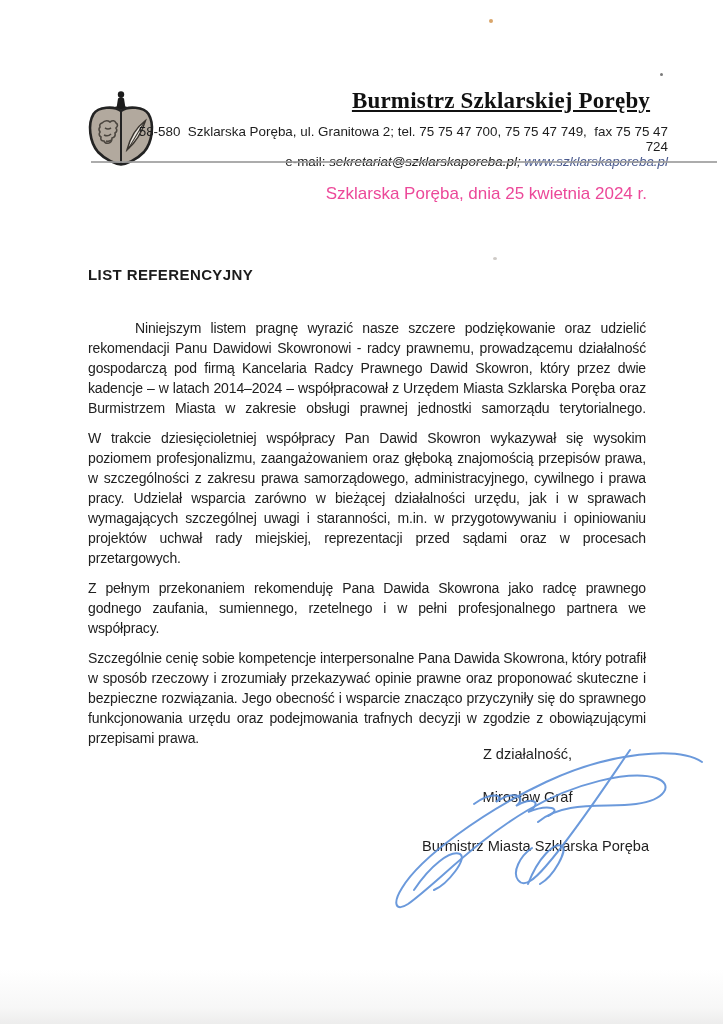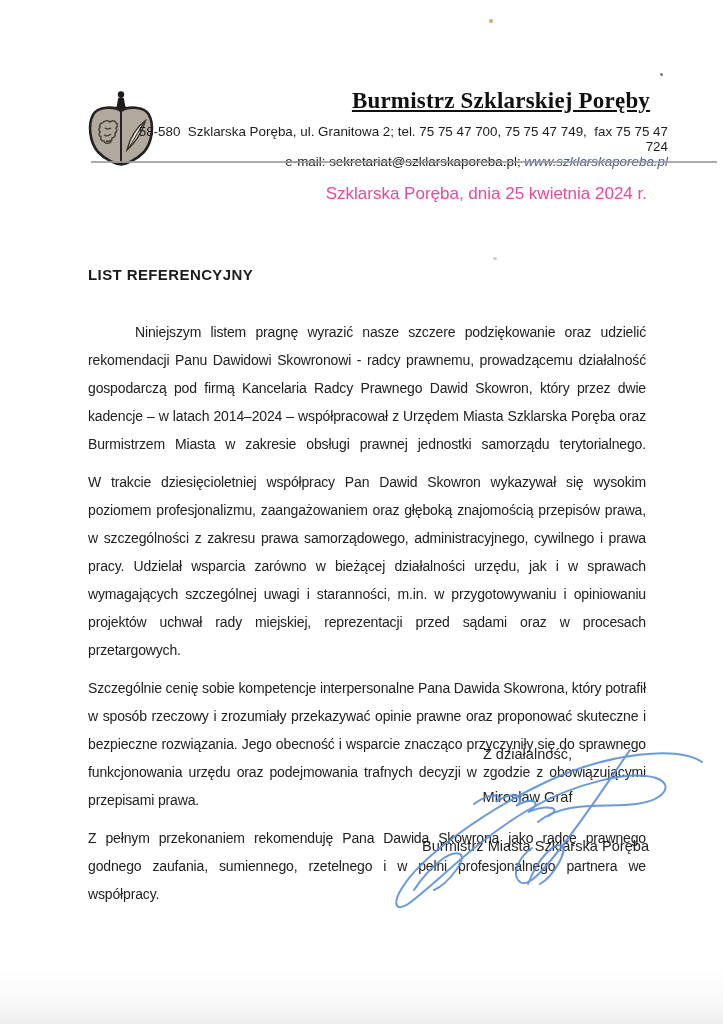--- a/index.html
+++ b/index.html
@@ -20,41 +20,41 @@
     font-family:"Liberation Serif", serif;
     font-weight:bold;font-size:23px;color:#111;
     text-decoration:underline;
     letter-spacing:.2px;
     white-space:nowrap;
   }
   .hdr-contact{
     position:absolute;right:55px;top:124px;width:540px;
     text-align:right;font-size:13.4px;line-height:15px;color:#1d1d1d;
   }
-  .hdr-contact .em{}
+  .hdr-contact .em{font-style:italic;}
   .hdr-contact a{
     font-style:italic;cursor:pointer;
   }
   .hdr-rule{
     position:absolute;left:91px;top:161px;width:626px;height:2px;
     background:#9d9d9d;opacity:.85;
   }
   .date-line{
     position:absolute;right:76px;top:184px;
     font-size:17px;color:#ec4899;white-space:nowrap;
   }
   
   .doc-title{
     position:absolute;left:88px;top:266px;width:558px;
     text-align:left;font-weight:bold;font-size:15px;
     letter-spacing:.4px;color:#1c1c1c;white-space:nowrap;
   }
   .body-text{
     position:absolute;left:88px;top:318px;width:558px;
-    font-size:14px;line-height:28px;letter-spacing:-.15px;color:#212121;
+    font-size:14px;line-height:20px;letter-spacing:-.15px;color:#212121;
   }
   .para{margin:0 0 10px 0;text-align:justify;}
   .para.first{text-indent:47px;}
   .para.stretch{text-align-last:justify;}
   
   .sig-closing{
     position:absolute;left:380px;top:746px;width:295px;
     text-align:center;font-size:14.6px;color:#1f1f1f;
   }
   .sig-name{
@@ -118,22 +118,22 @@
 
   <div class="hdr-rule" style="background: rgb(157, 157, 157);"></div>
 
   <div class="date-line">Szklarska Poręba, dnia 25 kwietnia 2024 r.</div>
 
   <div class="doc-title">LIST REFERENCYJNY</div>
 
   <div class="body-text">
     <p class="para first stretch">Niniejszym listem pragnę wyrazić nasze szczere podziękowanie oraz udzielić rekomendacji Panu Dawidowi Skowronowi - radcy prawnemu, prowadzącemu działalność gospodarczą pod firmą Kancelaria Radcy Prawnego Dawid Skowron, który przez dwie kadencje – w latach 2014–2024 – współpracował z Urzędem Miasta Szklarska Poręba oraz Burmistrzem Miasta w zakresie obsługi prawnej jednostki samorządu terytorialnego.</p>
     <p class="para stretch">W trakcie dziesięcioletniej współpracy Pan Dawid Skowron wykazywał się wysokim poziomem profesjonalizmu, zaangażowaniem oraz głęboką znajomością przepisów prawa, w szczególności z zakresu prawa samorządowego, administracyjnego, cywilnego i prawa pracy. Udzielał wsparcia zarówno w bieżącej działalności urzędu, jak i w sprawach wymagających szczególnej uwagi i staranności, m.in. w przygotowywaniu i opiniowaniu projektów uchwał rady miejskiej, reprezentacji przed sądami oraz w procesach przetargowych.</p>
+    <p class="para">Z pełnym przekonaniem rekomenduję Pana Dawida Skowrona jako radcę prawnego godnego zaufania, sumiennego, rzetelnego i w pełni profesjonalnego partnera we współpracy.</p>
     <p class="para">Szczególnie cenię sobie kompetencje interpersonalne Pana Dawida Skowrona, który potrafił w sposób rzeczowy i zrozumiały przekazywać opinie prawne oraz proponować skuteczne i bezpieczne rozwiązania. Jego obecność i wsparcie znacząco przyczyniły się do sprawnego funkcjonowania urzędu oraz podejmowania trafnych decyzji w zgodzie z obowiązującymi przepisami prawa.</p>
-    <p class="para">Z pełnym przekonaniem rekomenduję Pana Dawida Skowrona jako radcę prawnego godnego zaufania, sumiennego, rzetelnego i w pełni profesjonalnego partnera we współpracy.</p>
   </div>
 
   <div class="sig-closing">Z działalność,</div>
   <div class="sig-name">Mirosław Graf</div>
   <div class="sig-role">Burmistrz Miasta Szklarska Poręba</div>
 
   <svg class="sig-ink" viewBox="0 0 332 178" xmlns="http://www.w3.org/2000/svg">
     <g fill="none" stroke="#5b8fd8" stroke-width="2" stroke-linecap="round" opacity=".9">
 
       <path class="sig-path" d="M324 24 C 300 8, 232 14, 168 44 C 104 74, 42 120, 24 150 C 14 166, 18 174, 30 166 C 58 146, 96 104, 150 72 C 196 45, 252 32, 278 40 C 296 46, 288 62, 258 66 C 228 70, 186 62, 160 84" stroke="#5b8fd8"></path>

